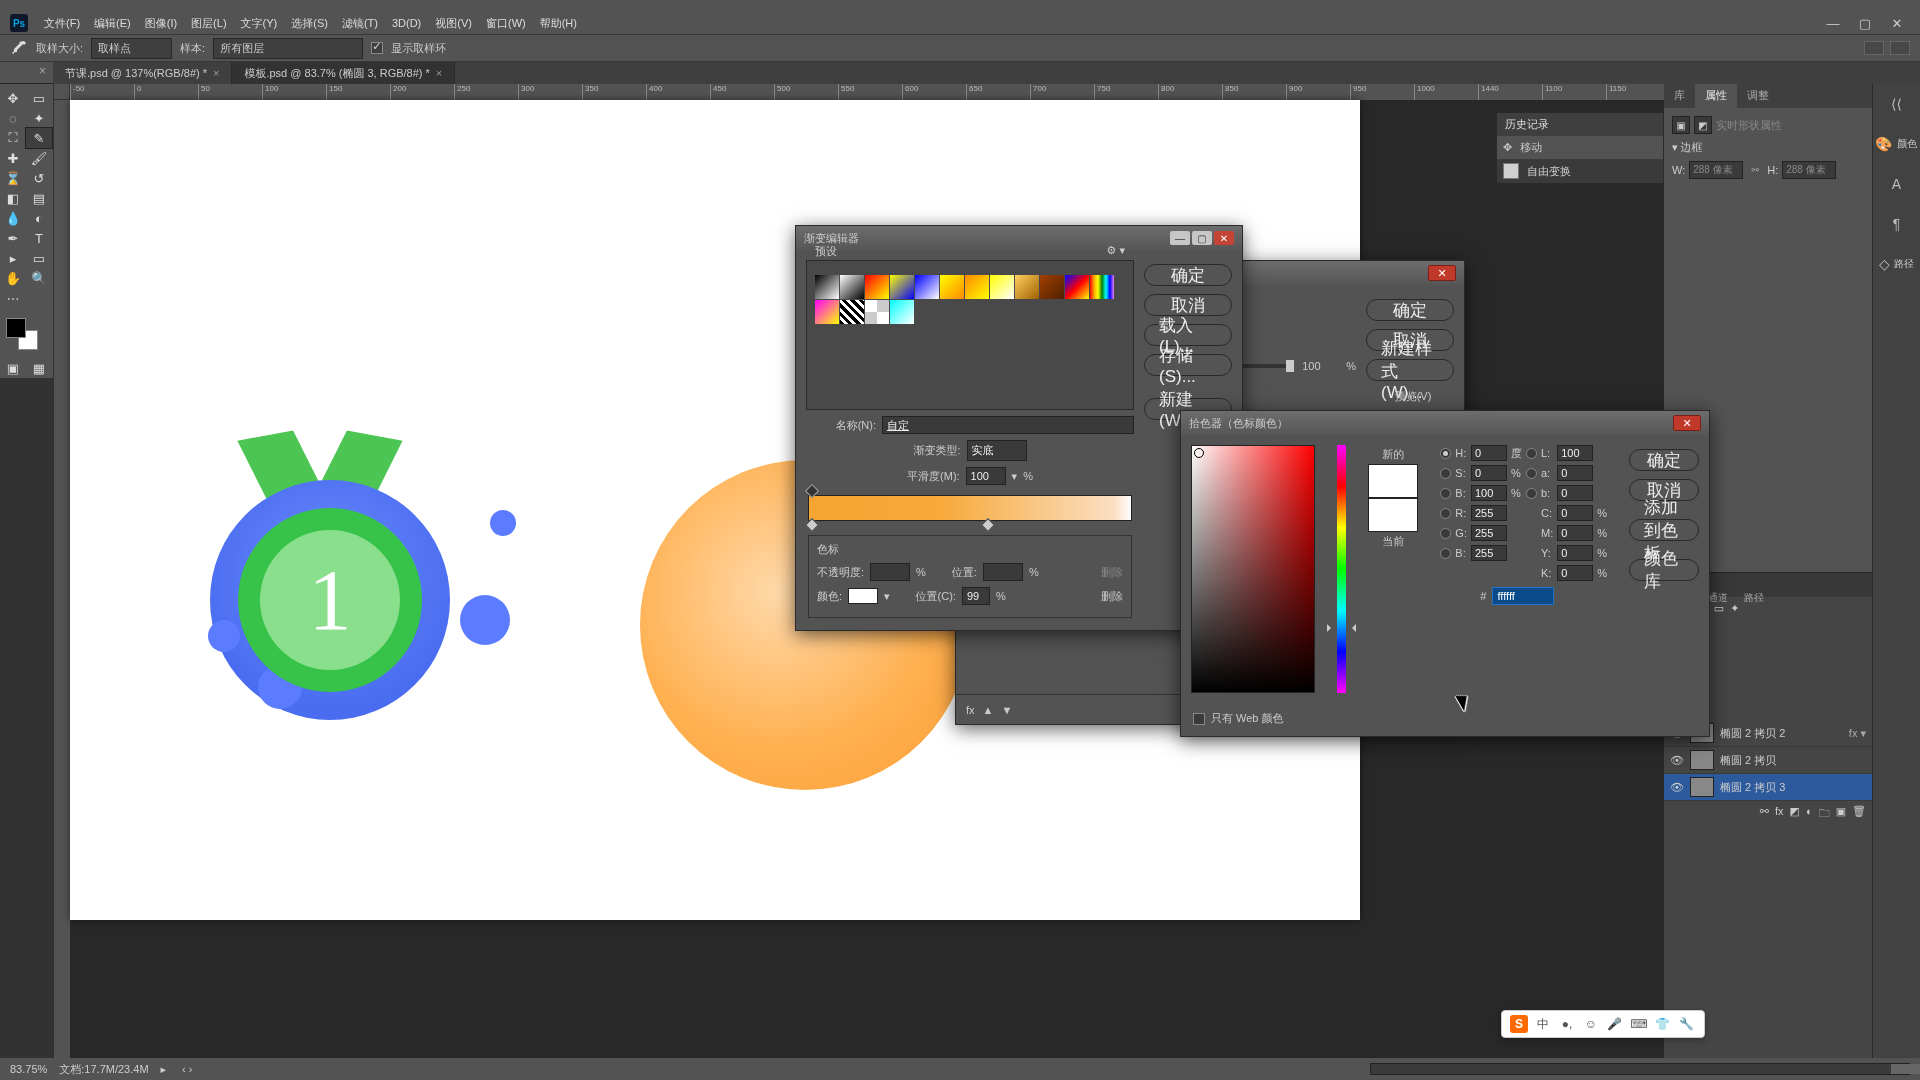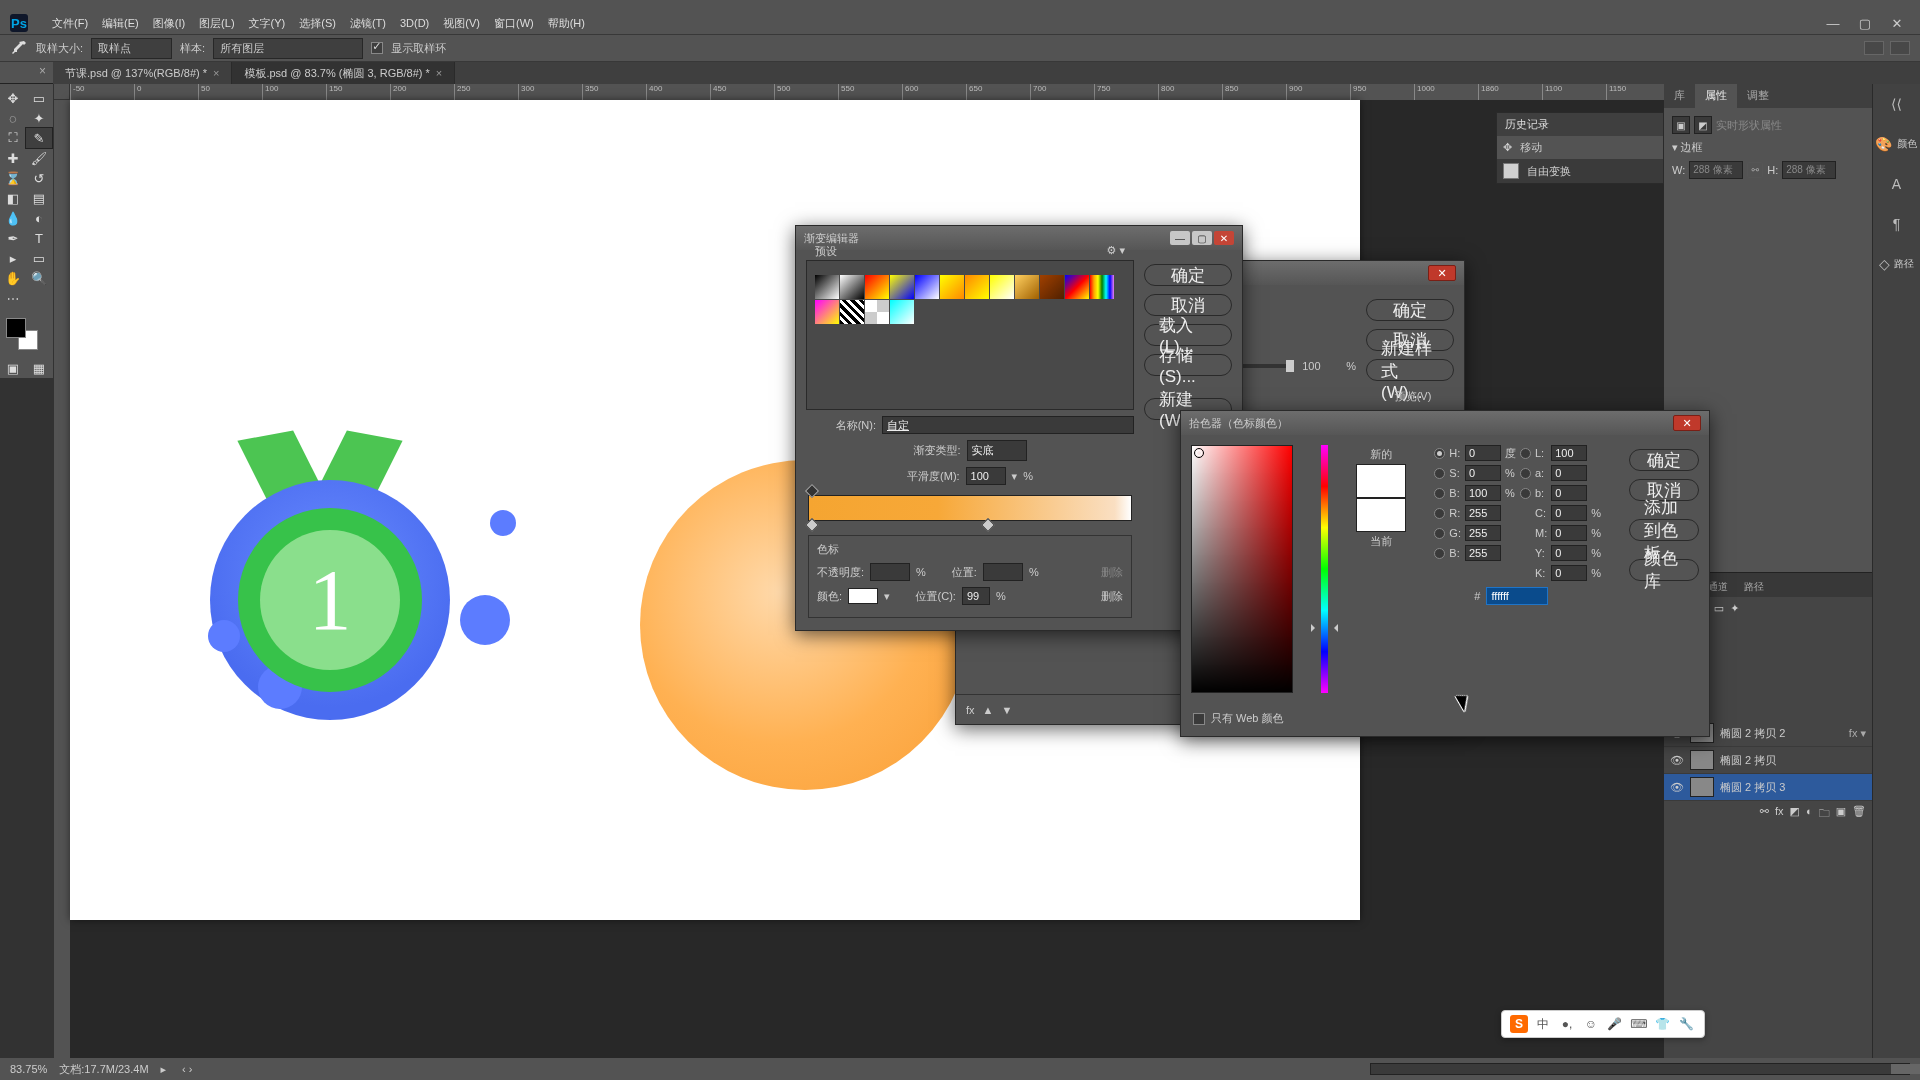--- a/index.html
+++ b/index.html
@@ -1,21 +1,21 @@
 <!DOCTYPE html>
 <html><head>
 <meta charset="utf-8">
 <style>
 *{box-sizing:border-box;margin:0;padding:0;font-family:"Microsoft YaHei",Arial,sans-serif;font-size:11px;color:#ccc;user-select:none}
 body{width:1920px;height:1080px;background:#323232;overflow:hidden;position:relative}
 
 .titlebar{height:12px;background:#535353}
 
 .menubar{height:22px;background:#535353;display:flex;align-items:center;padding:0 10px;gap:2px}
-.menubar .logo{width:18px;height:18px;background:#0f172a;border-radius:3px;display:flex;align-items:center;justify-content:center;color:#00a4e4;font-size:13px;font-weight:bold;margin-right:16px}
+.menubar .logo{width:18px;height:18px;background:#0f172a;border-radius:3px;display:flex;align-items:center;justify-content:center;color:#00a4e4;font-size:10px;font-weight:bold;margin-right:8px}
 .menuitem{padding:3px 6px;color:#ddd}
 .winctrl{margin-left:auto;display:flex;gap:6px}
 .winctrl span{width:26px;height:16px;display:flex;align-items:center;justify-content:center;color:#ccc;font-size:13px}
 
 .optbar{height:28px;background:#535353;display:flex;align-items:center;padding:0 10px;gap:8px;border-top:1px solid #383838;border-bottom:1px solid #383838}
 .optbar .tool-ico{width:18px;height:18px;display:flex;align-items:center;justify-content:center}
 .optbar .sel{background:#3f3f3f;border:1px solid #272727;padding:2px 40px 2px 6px;position:relative}
 .optbar .chk{width:12px;height:12px;background:#3f3f3f;border:1px solid #888;position:relative}
 .optbar .chk.on::after{content:"✓";position:absolute;top:-3px;left:0;font-size:11px;color:#ddd}
 .rt-opt{margin-left:auto;display:flex;gap:6px}
@@ -71,21 +71,21 @@
 .iconstrip .ic{width:48px;height:28px;display:flex;align-items:center;justify-content:center;color:#bbb;font-size:14px;gap:4px}
 
 .history{position:absolute;right:256px;top:28px;width:168px;background:#535353;border:1px solid #2a2a2a}
 .history .hdr{padding:4px 8px;background:#3f3f3f;color:#ddd;font-size:11px}
 .history .item{display:flex;align-items:center;gap:8px;padding:4px 6px}
 .history .item .thmb{width:16px;height:16px;border:1px solid #777;background:#d0d0d0}
 .history .item.sel{background:#3a3a3a}
 
 .layers{position:absolute;right:48px;top:488px;width:208px;bottom:0;background:#454545;border-top:1px solid #222}
 .layers .ltabs{display:flex;height:24px;background:#383838}
-.layers .ltabs span{padding:7px 8px;color:#aaa;font-size:10px}
+.layers .ltabs span{padding:18px 8px;color:#aaa;font-size:10px}
 .layers .ltabs span.act{background:#454545;color:#eee}
 .layers .opts{padding:5px 8px;font-size:10px;color:#ccc;display:flex;gap:6px;align-items:center;flex-wrap:wrap}
 .lylist{overflow:auto}
 .lyrow{display:flex;align-items:center;gap:6px;padding:3px 6px;border-bottom:1px solid #3a3a3a}
 .lyrow.sel{background:#2d5a9c;color:#fff}
 .lyrow .eye{width:14px;text-align:center;color:#ccc;font-size:11px}
 .lyrow .thumb{width:24px;height:20px;background:#888;border:1px solid #222}
 .lyfoot{display:flex;gap:6px;padding:4px 6px;justify-content:flex-end;color:#aaa;font-size:11px}
 
 .dlg{position:absolute;background:#535353;border:1px solid #2a2a2a;box-shadow:0 4px 18px rgba(0,0,0,.6)}
@@ -117,21 +117,21 @@
 .lstyle-left{flex:1}
 .lstyle-left .h{color:#ddd;margin-bottom:6px}
 .lstyle-row{display:flex;align-items:center;gap:8px;margin:6px 0}
 .lstyle-row .lab{width:80px;text-align:right}
 .lstyle-row .chk2{width:12px;height:12px;border:1px solid #888;background:#3a3a3a;position:relative}
 .lstyle-row .chk2.on::after{content:"✓";position:absolute;top:-3px;left:0;font-size:11px}
 .lstyle-right{width:88px;display:flex;flex-direction:column;align-items:stretch}
 .lstyle-foot{height:30px;border-top:1px solid #333;display:flex;align-items:center;gap:8px;padding:0 10px;color:#aaa}
 
 .picker-dlg{left:1180px;top:410px;width:530px}
-.picker-body{padding:10px;display:flex;gap:28px}
+.picker-body{padding:10px;display:flex;gap:22px}
 .sbfield{width:250px;height:248px;background:linear-gradient(to top,#000,transparent),linear-gradient(to right,#fff,#ff0000);position:relative;border:1px solid #222}
 .sbfield .cur{position:absolute;left:2px;top:2px;width:10px;height:10px;border:1px solid #000;border-radius:50%}
 .sbfield .cur::after{content:"";position:absolute;inset:1px;border:1px solid #fff;border-radius:50%}
 .huebar{width:18px;height:248px;background:linear-gradient(to bottom,#ff00ff,#ff0080,#ff0000,#ff8000,#ffff00,#80ff00,#00ff00,#00ff80,#00ffff,#0080ff,#0000ff,#8000ff,#ff00ff);position:relative}
 .huebar .ptr{position:absolute;left:-4px;right:-4px;height:4px;border-top:4px solid transparent;border-bottom:4px solid transparent}
 .huebar .ptr::before{content:"";position:absolute;left:-6px;top:-4px;border:4px solid transparent;border-left-color:#ccc}
 .huebar .ptr::after{content:"";position:absolute;right:-6px;top:-4px;border:4px solid transparent;border-right-color:#ccc}
 .newcur{width:50px}
 .newcur .box{width:50px;height:34px;border:1px solid #222}
 .newcur .lbl{text-align:center;margin:2px 0}
@@ -279,21 +279,21 @@
         <span>550</span>
         <span>600</span>
         <span>650</span>
         <span>700</span>
         <span>750</span>
         <span>800</span>
         <span>850</span>
         <span>900</span>
         <span>950</span>
         <span>1000</span>
-        <span>1860</span>
+        <span>1440</span>
         <span>1100</span>
         <span>1150</span>
       </div>
     <div class="ruler-v"></div>
     <div class="doc">
       <div class="sun"></div>
       <div class="badge-ears"></div>
       <div class="badge-body"></div>
       <div class="orb" style="left:390px;top:495px;width:50px;height:50px"></div>
       <div class="orb" style="left:420px;top:410px;width:26px;height:26px"></div>

